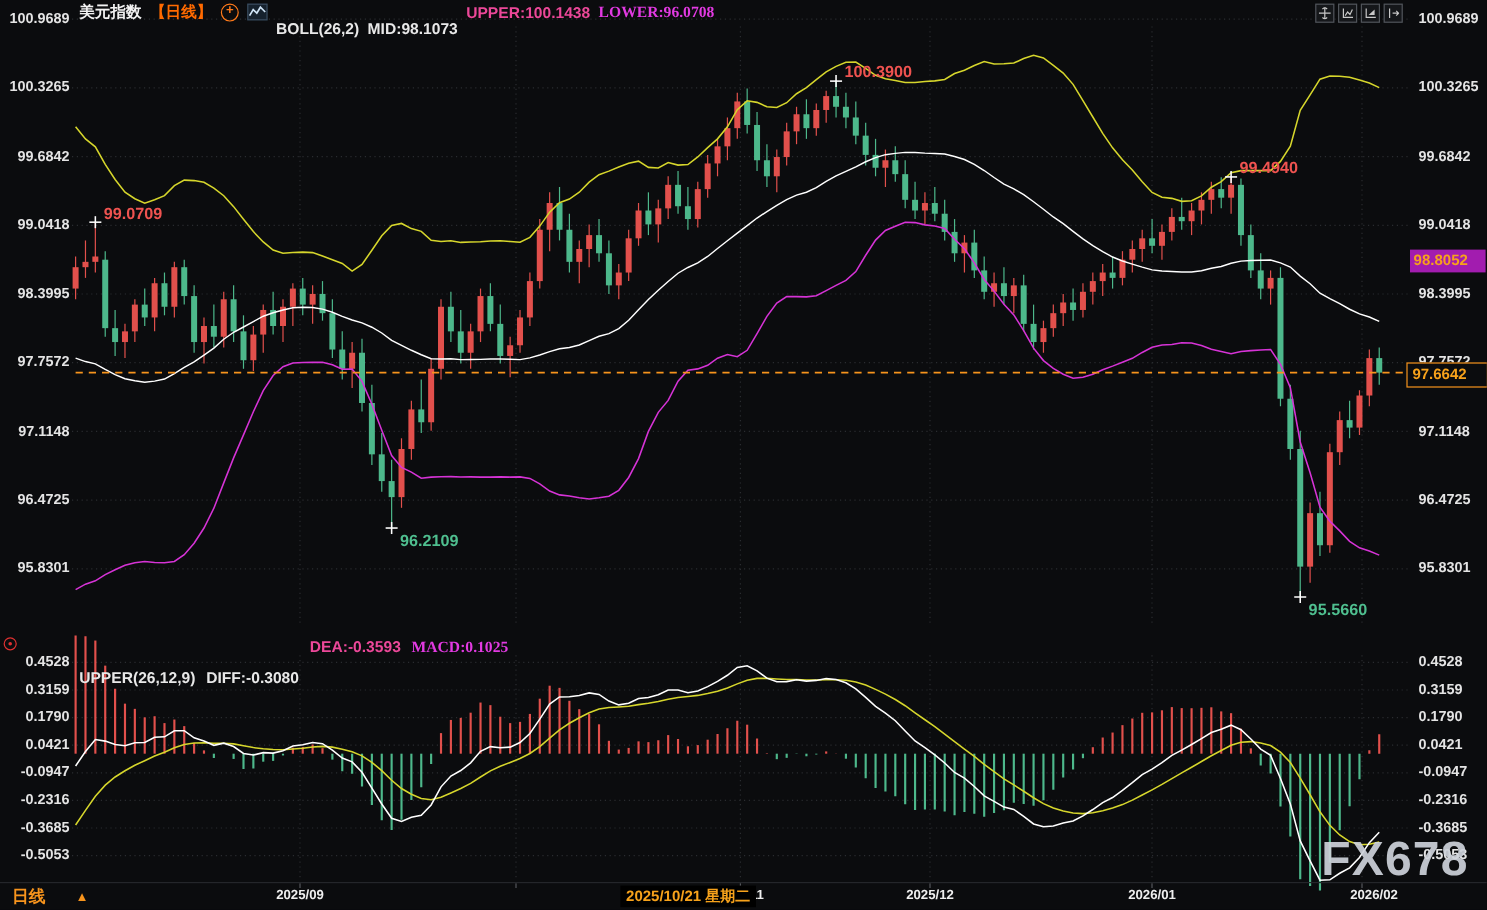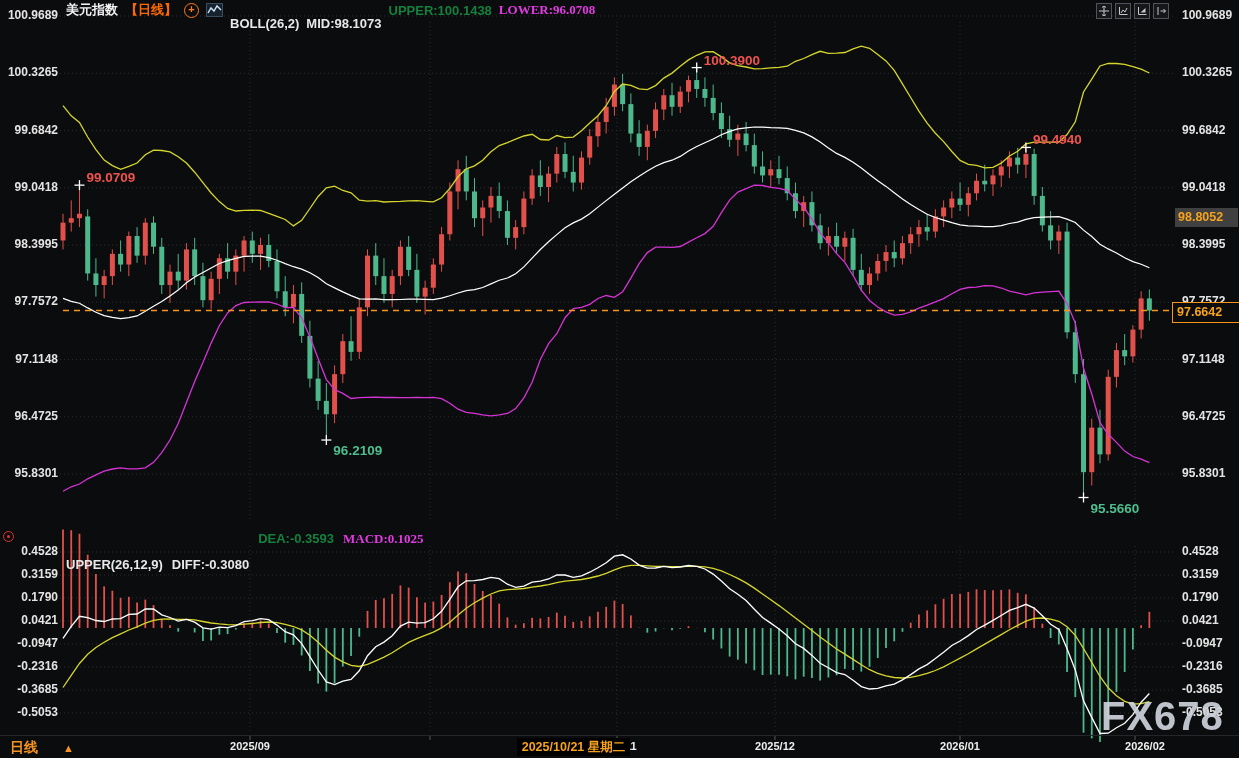--- a/index.html
+++ b/index.html
@@ -6,33 +6,33 @@
   .stage{position:relative;width:1239px;height:758px;background:#0b0c0e;
          font-family:"Liberation Sans","DejaVu Sans",sans-serif;color:#e8e8e8;}
   #chart-svg{position:absolute;left:0;top:0;}
   .hdr{position:absolute;left:66px;top:2px;height:16px;display:flex;align-items:center;
        gap:7px;font-size:13px;font-weight:600;white-space:nowrap;}
   .hdr .sym{color:#f2f2f2;}
   .hdr .per{color:#ff6a00;}
   .addic{width:13px;height:13px;border:1.5px solid #ff7a1a;border-radius:50%;color:#ff7a1a;
          font-size:11px;line-height:10px;text-align:center;font-weight:700;}
   .miniic{width:15px;height:12px;background:#16222e;border:1px solid #3a4c5e;display:flex;align-items:flex-end;}
-  .yel{color:#15803d;} .mag{color:#e23ae2;font-family:Liberation Serif, serif;} .wht{color:#e8e8e8;margin-top:26px;}
+  .yel{color:#ec4899;} .mag{color:#e23ae2;font-family:Liberation Serif, serif;} .wht{color:#e8e8e8;margin-top:26px;}
   .macd-hdr{position:absolute;left:66px;top:531px;display:flex;gap:9px;font-size:13px;
             font-weight:600;white-space:nowrap;}
   .toolbar{position:absolute;right:70px;top:3px;display:flex;gap:3px;}
   .tbtn{width:14px;height:14px;border:1px solid #50545a;background:#15171a;display:flex;
         align-items:center;justify-content:center;cursor:pointer;}
   .axis-label{position:absolute;font-size:12px;font-weight:600;color:#e4e4e4;white-space:nowrap;}
   .xtick{position:absolute;top:740px;font-size:11px;font-weight:700;color:#efefef;
          transform:translateX(-50%);white-space:nowrap;}
   .datebox{position:absolute;left:517px;top:738px;width:113px;height:18px;background:#000;
            color:#f7a21b;font-size:12.5px;font-weight:700;text-align:center;line-height:18px;
            white-space:nowrap;overflow:hidden;}
-  .cross-price{position:absolute;left:1175px;top:208px;width:60px;height:19px;background:#404040;
+  .cross-price{position:absolute;left:1175px;top:208px;width:60px;height:19px;background:#a21caf;
            color:#f7a21b;font-size:12.5px;font-weight:700;line-height:19px;padding-left:3px;}
   .last-price{position:absolute;left:1172px;top:302px;width:62px;height:19px;background:#0b0c0e;
            border:1px solid #f7941d;color:#f7a21b;font-size:12.5px;font-weight:700;
            line-height:19px;padding-left:4px;}
   .footer-period{position:absolute;left:10px;top:739px;display:flex;gap:25px;align-items:center;
            color:#f7941d;font-size:14px;font-weight:700;cursor:pointer;}
   .watermark{position:absolute;left:1101px;top:694px;font-size:40px;font-weight:600;
            color:rgba(206,210,218,0.92);letter-spacing:1px;}
   .macd-dot{position:absolute;left:3px;top:531px;width:9px;height:9px;border:1.5px solid #e03131;
            border-radius:50%;display:flex;align-items:center;justify-content:center;}

